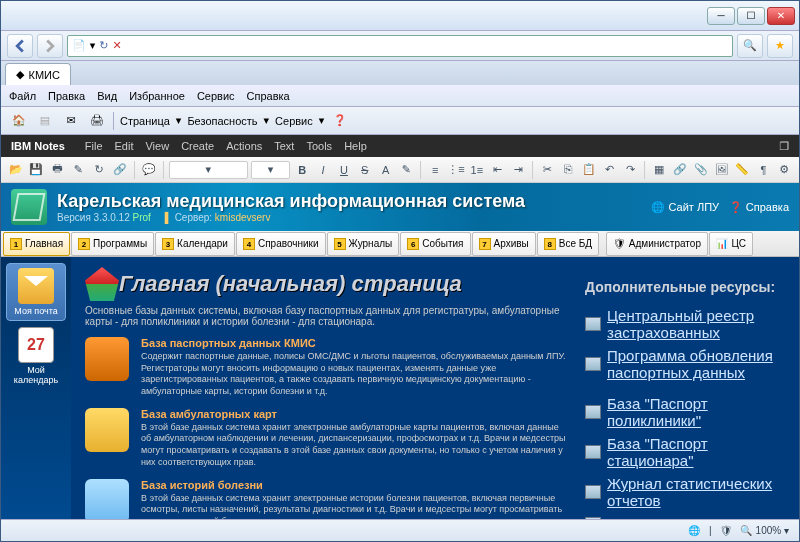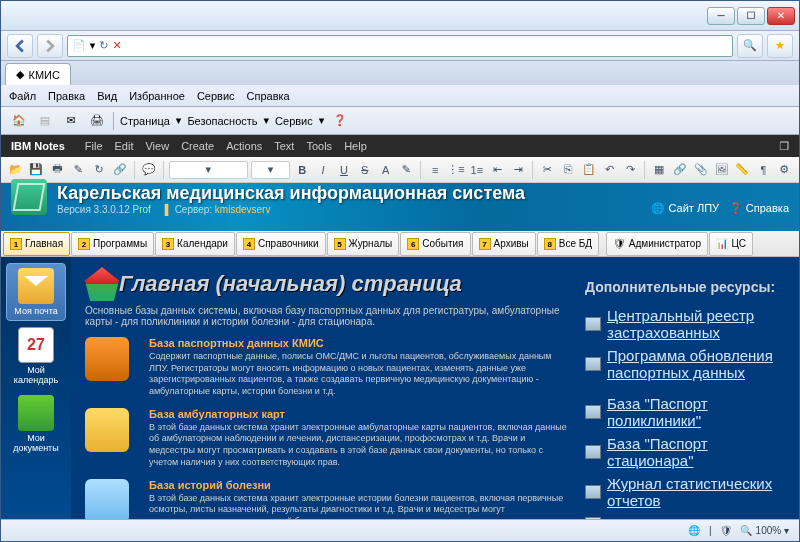--- a/index.html
+++ b/index.html
@@ -17,21 +17,21 @@
 .tab{height:22px;background:#fff;border:1px solid #9ab;border-bottom:none;border-radius:4px 4px 0 0;padding:3px 10px;display:flex;align-items:center;gap:4px;font-size:11px}
 .iemenu{height:22px;display:flex;align-items:center;gap:12px;padding:0 8px;background:linear-gradient(#eef,#dde8f3);border-bottom:1px solid #aac;font-size:11px}
 .ietools{height:28px;display:flex;align-items:center;gap:6px;padding:0 8px;background:linear-gradient(#f0f4fa,#dce6f2);border-bottom:1px solid #aac;font-size:11px}
 .ietools .sep{width:1px;height:18px;background:#aac}
 .tbtn{width:20px;height:20px;display:flex;align-items:center;justify-content:center;cursor:pointer}
 .notesmenu{height:22px;background:#2a2a2a;color:#ccc;display:flex;align-items:center;gap:12px;padding:0 10px;font-size:11px}
 .notesmenu b{color:#fff;font-weight:bold;margin-right:8px}
 .toolbar1{height:26px;background:linear-gradient(#fafafa,#e8e8e8);border-bottom:1px solid #ccc;display:flex;align-items:center;gap:3px;padding:0 6px}
 .toolbar1 .ti{width:18px;height:18px;border-radius:2px;cursor:pointer;display:flex;align-items:center;justify-content:center;font-size:11px;color:#456}
 .toolbar1 .vsep{width:1px;height:18px;background:#ccc;margin:0 2px}
-.banner{height:48px;background:linear-gradient(90deg,#0a6ba8,#0890c4 30%,#046a9e 60%,#0a7ab0);display:flex;align-items:flex-end;padding:16px 10px;color:#fff;position:relative}
+.banner{height:48px;background:linear-gradient(90deg,#0a6ba8,#0890c4 30%,#046a9e 60%,#0a7ab0);display:flex;align-items:center;padding:16px 10px;color:#fff;position:relative}
 .logo{width:36px;height:36px;background:linear-gradient(#4c9,#296);border-radius:4px;margin-right:10px;position:relative}
 .logo:before{content:"";position:absolute;inset:4px;border:2px solid #fff;opacity:.7;transform:skewX(-10deg)}
 .banner h1{margin:0;font-size:18px;font-weight:bold;text-shadow:1px 1px 2px #034}
 .banner .sub{font-size:10px;color:#bde}
 .banner .right{margin-left:auto;font-size:11px;display:flex;gap:10px}
 .maintabs{height:26px;background:linear-gradient(#f4f4f4,#e4e4e4);border-bottom:1px solid #bbb;display:flex;align-items:center;padding:0 2px;gap:0}
 .mtab{height:24px;border:1px solid #bbb;background:linear-gradient(#fff,#eee);padding:0 6px;display:flex;align-items:center;gap:3px;font-size:10px;cursor:pointer;border-radius:2px;margin-right:1px}
 .mtab.sel{background:linear-gradient(#fff,#ffe8b0);border-color:#c90}
 .mtab .num{display:inline-block;width:12px;height:12px;background:#ffcc33;border:1px solid #c90;font-size:8px;text-align:center;line-height:11px;font-weight:bold}
 .content{flex:1;display:flex;background:#003a7a;overflow:hidden}
@@ -44,21 +44,21 @@
 .ic-cal{background:#fff;border:1px solid #999;position:relative;display:flex;align-items:center;justify-content:center;color:#c33;font-size:16px;font-weight:bold}
 .ic-doc{background:linear-gradient(#6c3,#393);border-radius:50%}
 .ic-gear{background:radial-gradient(#ccc,#888);border-radius:50%}
 .main{flex:1;padding:10px 14px;color:#fff;overflow:auto;display:flex;gap:16px}
 .mainleft{flex:1}
 .mainright{width:200px}
 .pagetitle{display:flex;align-items:center;gap:0;margin-bottom:4px}
 .pagetitle .hic{width:34px;height:34px;background:linear-gradient(#f55,#c22 50%,#4a4 50%,#2a7);clip-path:polygon(50% 0,100% 40%,85% 100%,15% 100%,0 40%);border-radius:4px}
 .pagetitle h2{margin:0;font-size:22px;color:#d0d4da;font-weight:bold;font-style:italic;text-shadow:1px 1px #000}
 .subtitle{font-size:10px;color:#ccc;margin-bottom:10px}
-.section{display:flex;gap:20px;margin-bottom:10px}
+.section{display:flex;gap:12px;margin-bottom:10px}
 .section .sic{width:44px;height:44px;flex-shrink:0;border-radius:6px}
 .sic1{background:linear-gradient(#f93,#c60)}
 .sic2{background:linear-gradient(#ffda66,#e8b030)}
 .sic3{background:linear-gradient(#aee0ff,#6cb8f0)}
 .section h3{margin:0 0 2px;font-size:11px;color:#ffb055;font-weight:bold}
 .section p{margin:0;font-size:9px;color:#d0d0d0;line-height:1.3}
 .reshdr{font-size:14px;color:#d0d4da;margin:12px 0;font-weight:bold}
 .reslink{display:flex;align-items:center;gap:6px;font-size:15px;color:#cde4ff;text-decoration:underline;margin-bottom:6px;cursor:pointer}
 .reslink .ri{width:16px;height:14px;background:linear-gradient(#cde,#9bc);border:1px solid #678;flex-shrink:0}
 .status{height:22px;background:linear-gradient(#eef3fa,#dae5f2);border-top:1px solid #aac;display:flex;align-items:center;justify-content:flex-end;padding:0 10px;gap:8px;font-size:10px;color:#345}
@@ -251,24 +251,20 @@
       <div class="sbitem sel">
         <div class="ic ic-mail"></div>
         <span>Моя почта</span>
       </div>
       <div class="sbitem">
         <div class="ic ic-cal">
             <span>27</span>
           </div>
         <span>Мой календарь</span>
       </div>
-      <div class="sbitem">
-        <div class="ic ic-doc"></div>
-        <span>Мои документы</span>
-      </div>
     </div>
 
     <div class="main">
       <div class="mainleft">
         <div class="pagetitle">
           <div class="hic"></div>
           <h2>Главная (начальная) страница</h2>
         </div>
         <div class="subtitle">Основные базы данных системы, включая базу паспортных данных для регистратуры, амбулаторные карты - для поликлиники и истории болезни - для стационара.</div>
 

